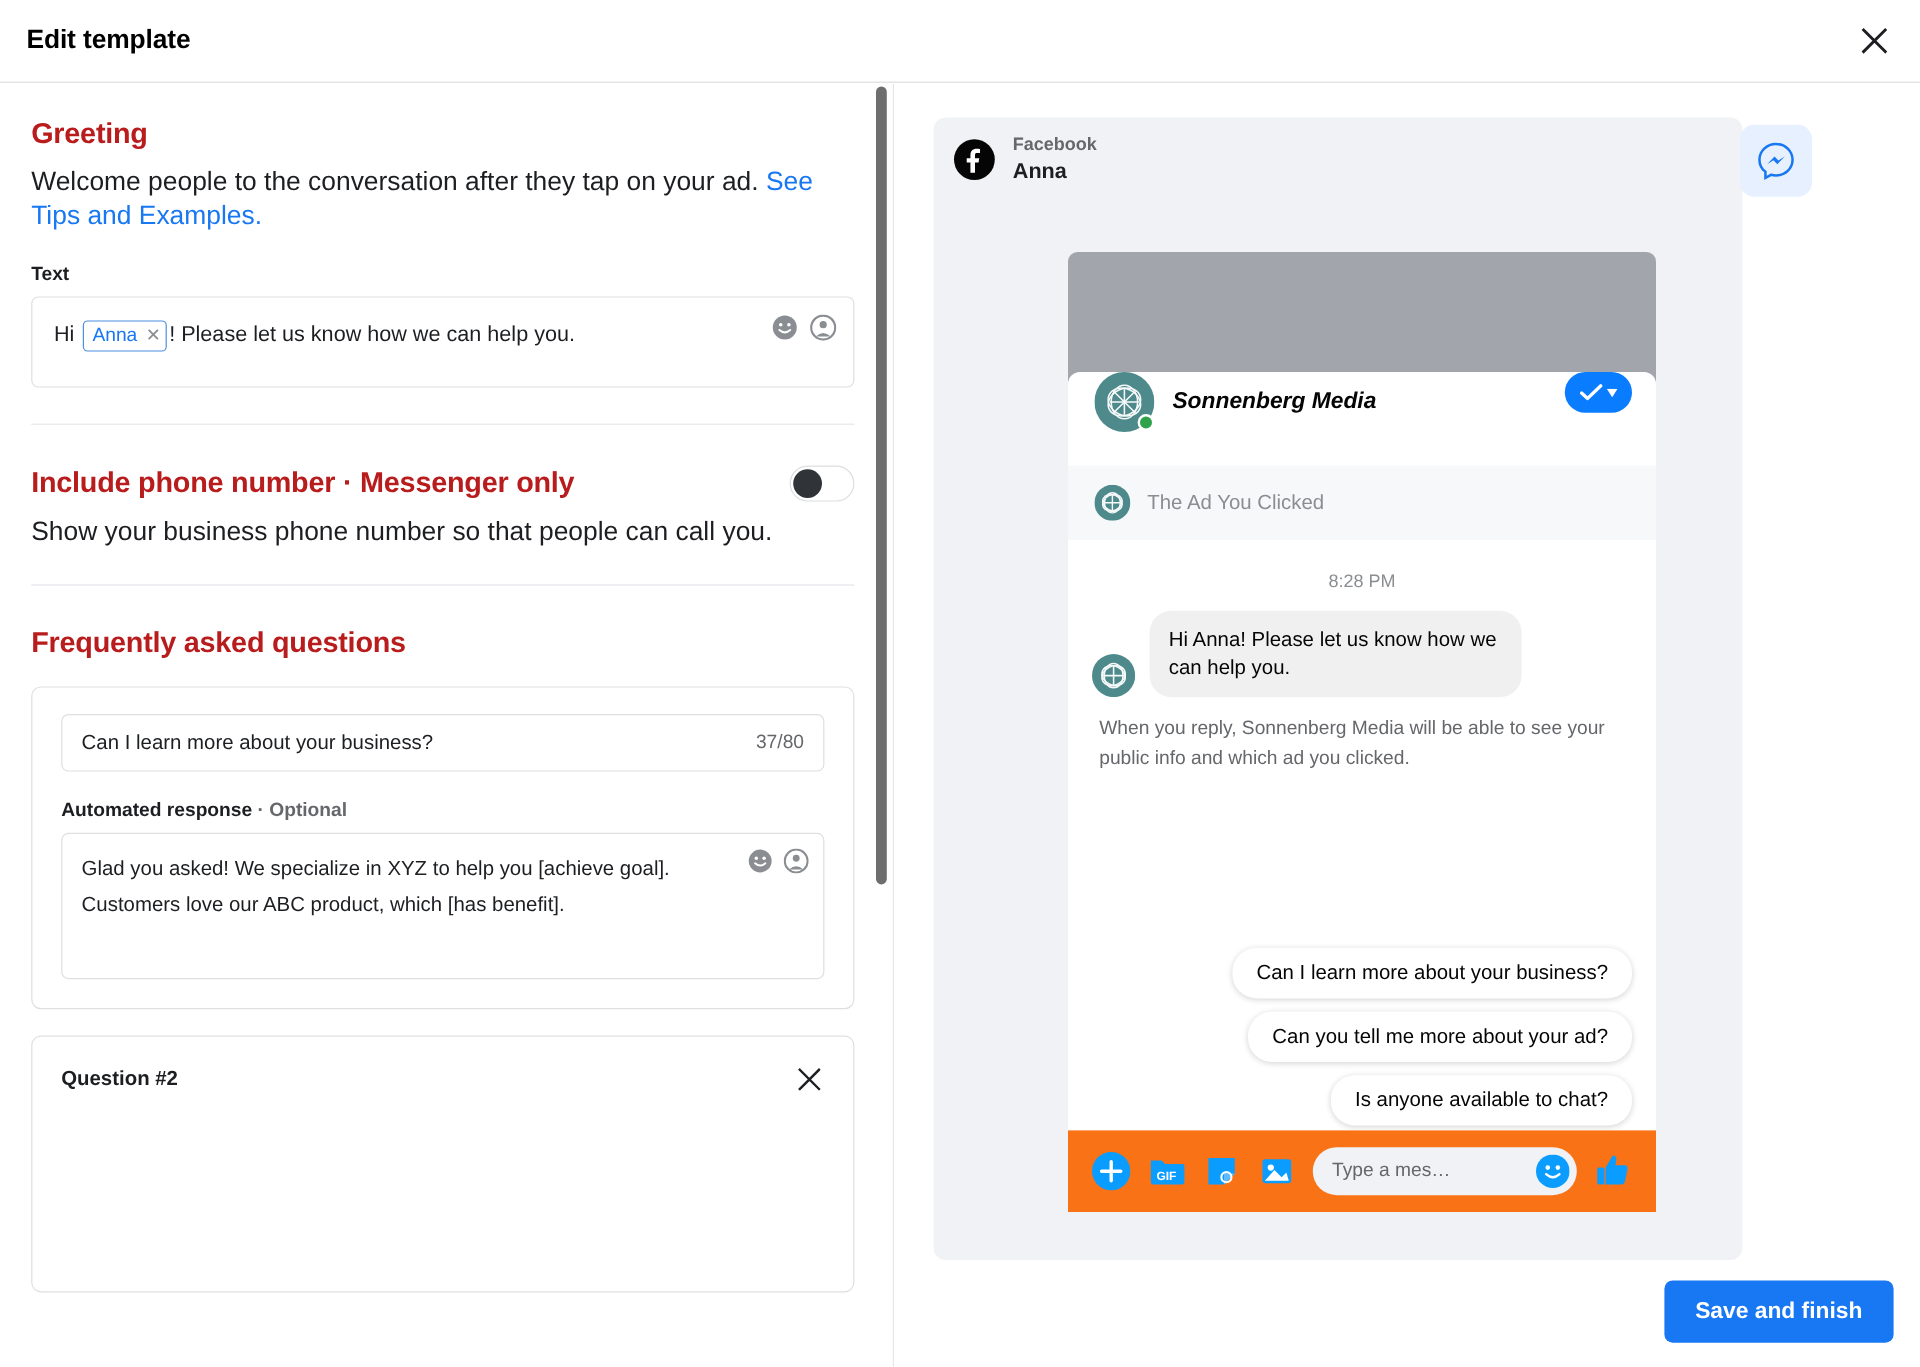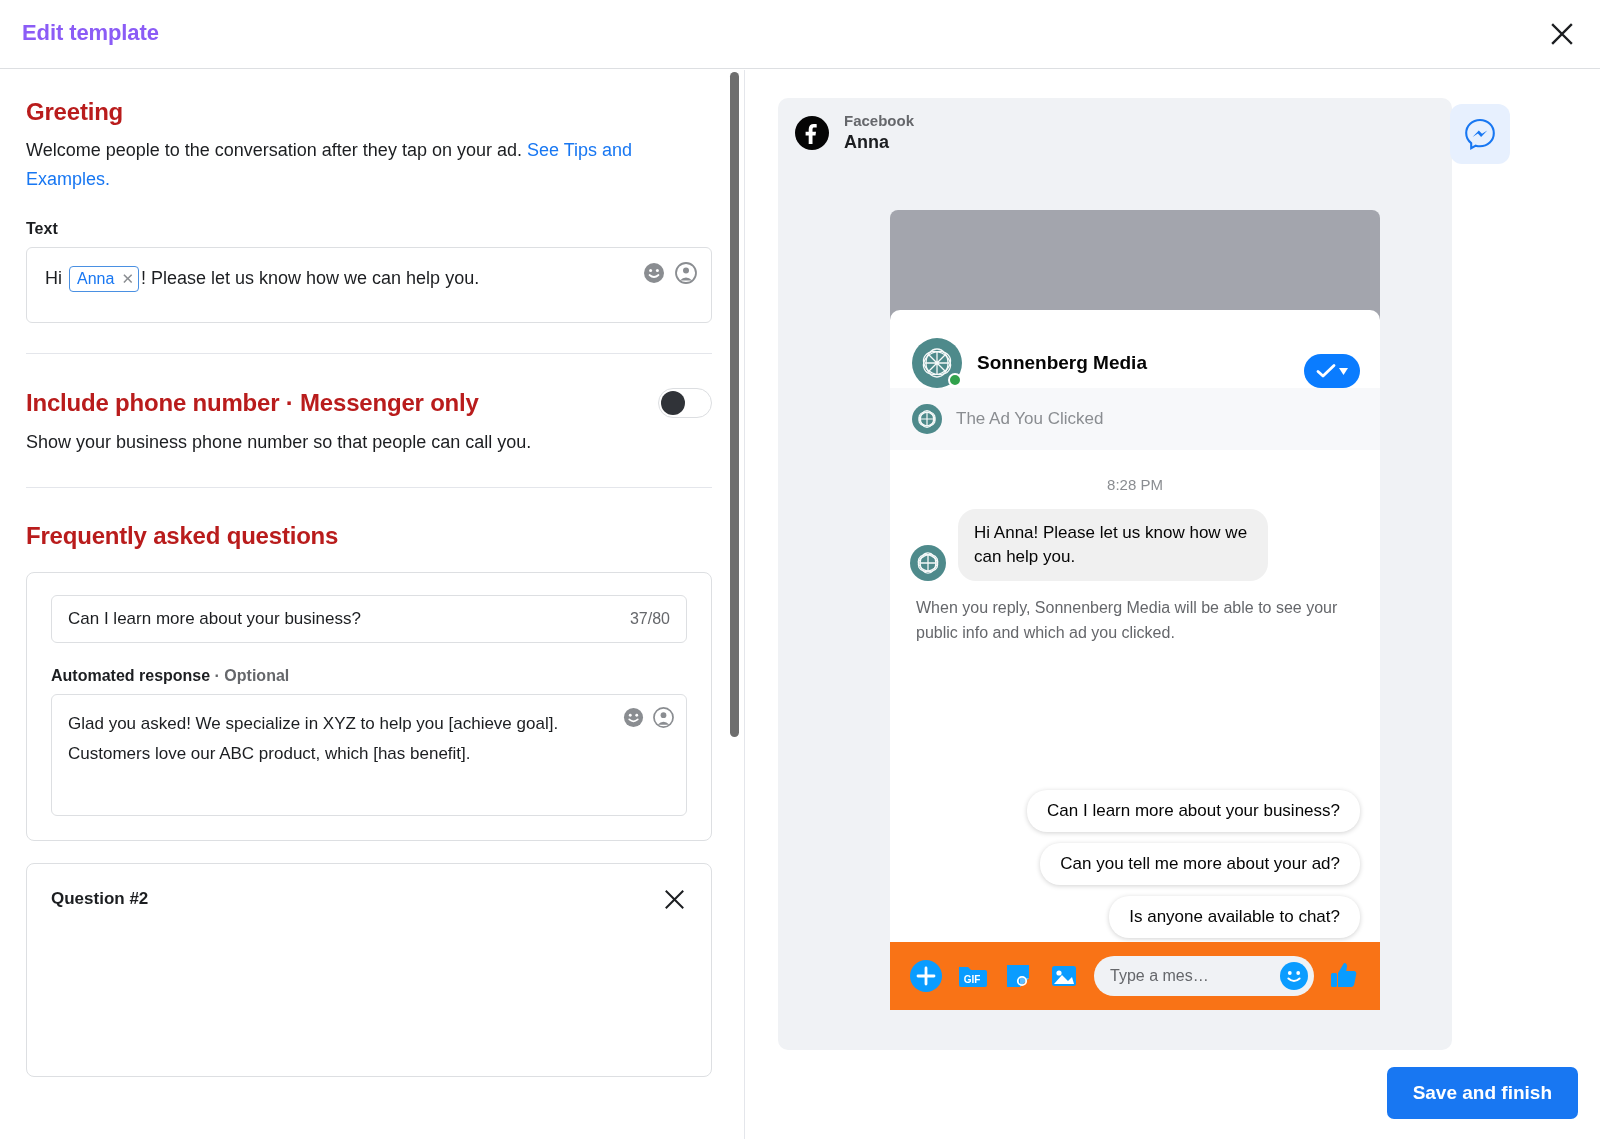--- a/index.html
+++ b/index.html
@@ -13,21 +13,21 @@
 
   
   .modal-header {
     position: absolute; left: 0; top: 0;
     width: 1600px; height: 69px;
     border-bottom: 1px solid #dddfe2;
     background: #fff;
   }
   .modal-title {
     position: absolute; left: 22px; top: 20px;
-    font-size: 22px; font-weight: bold; color: #8b5cf6;
+    font-size: 22px; font-weight: bold; color: #000000;
     letter-spacing: -0.1px;
   }
   .close-btn {
     position: absolute; right: 18px; top: 14px;
     width: 40px; height: 40px;
     display: flex; align-items: center; justify-content: center;
     cursor: pointer; border-radius: 50%;
   }
   .close-btn svg { display: block; }
 
@@ -55,21 +55,21 @@
     background: #6e6e6e;
     border-radius: 5px;
     cursor: pointer;
   }
 
   .sec-title {
     font-size: 24px; font-weight: bold; color: #b91c1c;
     letter-spacing: -0.2px;
   }
   .sec-desc {
-    font-size: 18px; color: #1c1e21;
+    font-size: 22px; color: #1c1e21;
     line-height: 29px; margin-top: 10px;
     max-width: 690px;
   }
   .link { color: #1877f2; cursor: pointer; }
 
   .field-label {
     font-size: 16px; font-weight: bold; color: #1c1e21;
     margin-top: 26px; margin-bottom: 9px;
   }
 
@@ -213,23 +213,24 @@
   }
   .chat-window {
     position: absolute; left: 0; top: 100px;
     width: 490px; height: 700px;
     background: #fff;
     border-radius: 10px 10px 0 0;
     overflow: hidden;
   }
   .chat-top {
     height: 78px;
-    display: flex; align-items: flex-end;
+    display: flex; align-items: flex-start;
     padding: 0 20px 0 22px;
     justify-content: space-between;
+    font-style: italic;
   }
   .chat-top-left { display: flex; align-items: center; gap: 15px; }
   .avatar-wrap { position: relative; width: 50px; height: 50px; }
   .online-dot {
     position: absolute; right: 0px; bottom: 1px;
     width: 14px; height: 14px; border-radius: 50%;
     background: #31a24c; border: 2px solid #fff;
   }
   .biz-name { font-size: 19px; font-weight: bold; color: #050505; }
   .verify-pill {

